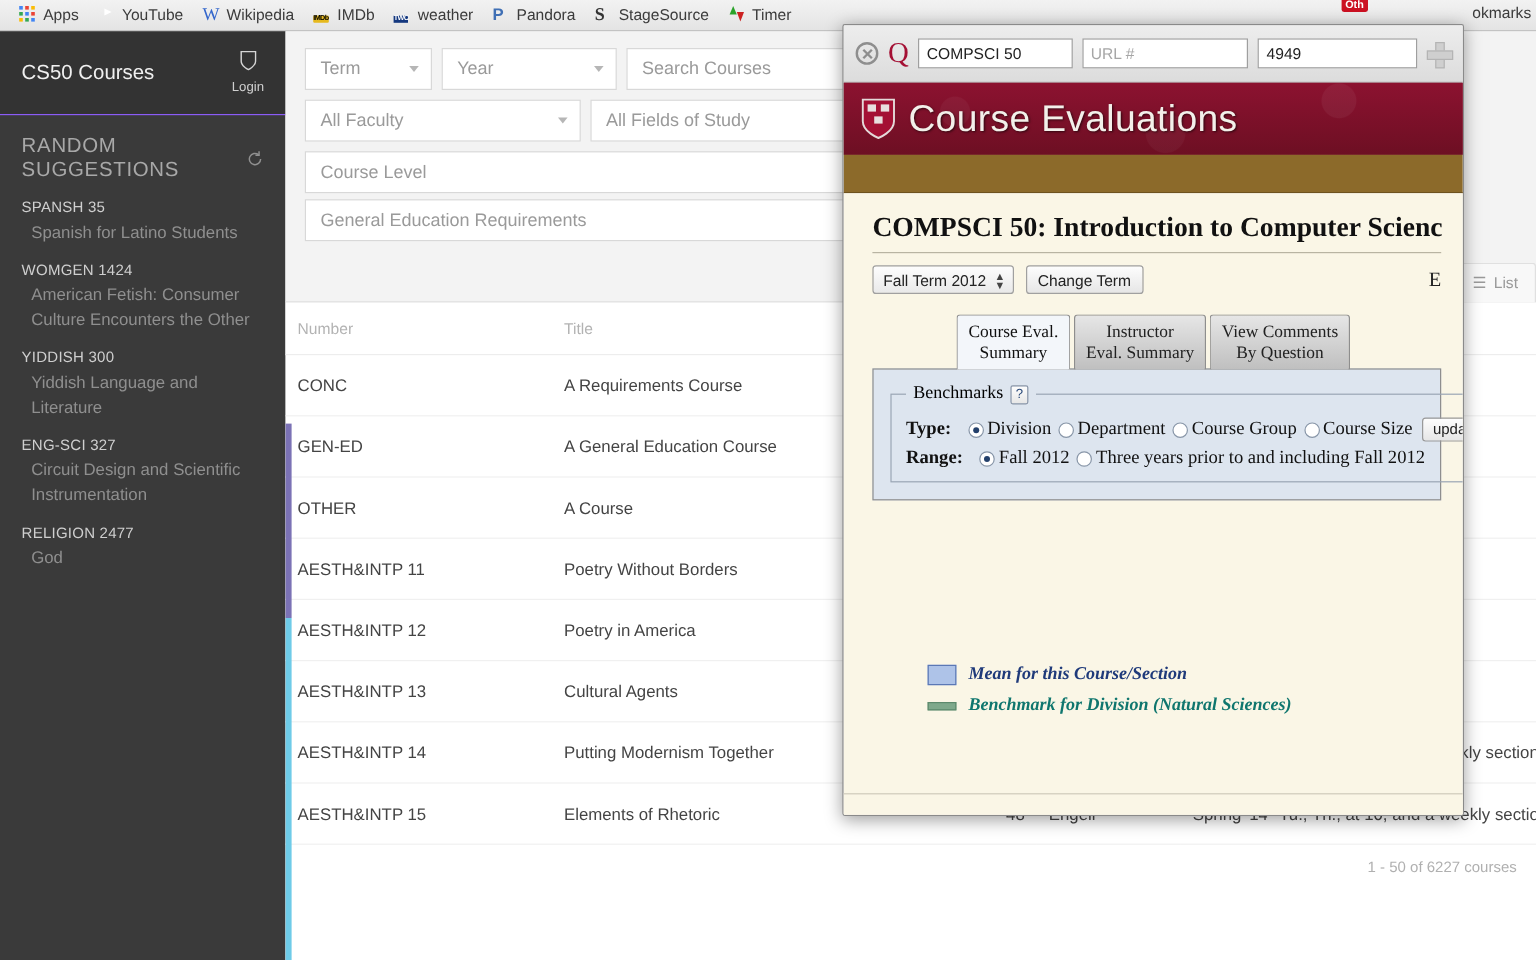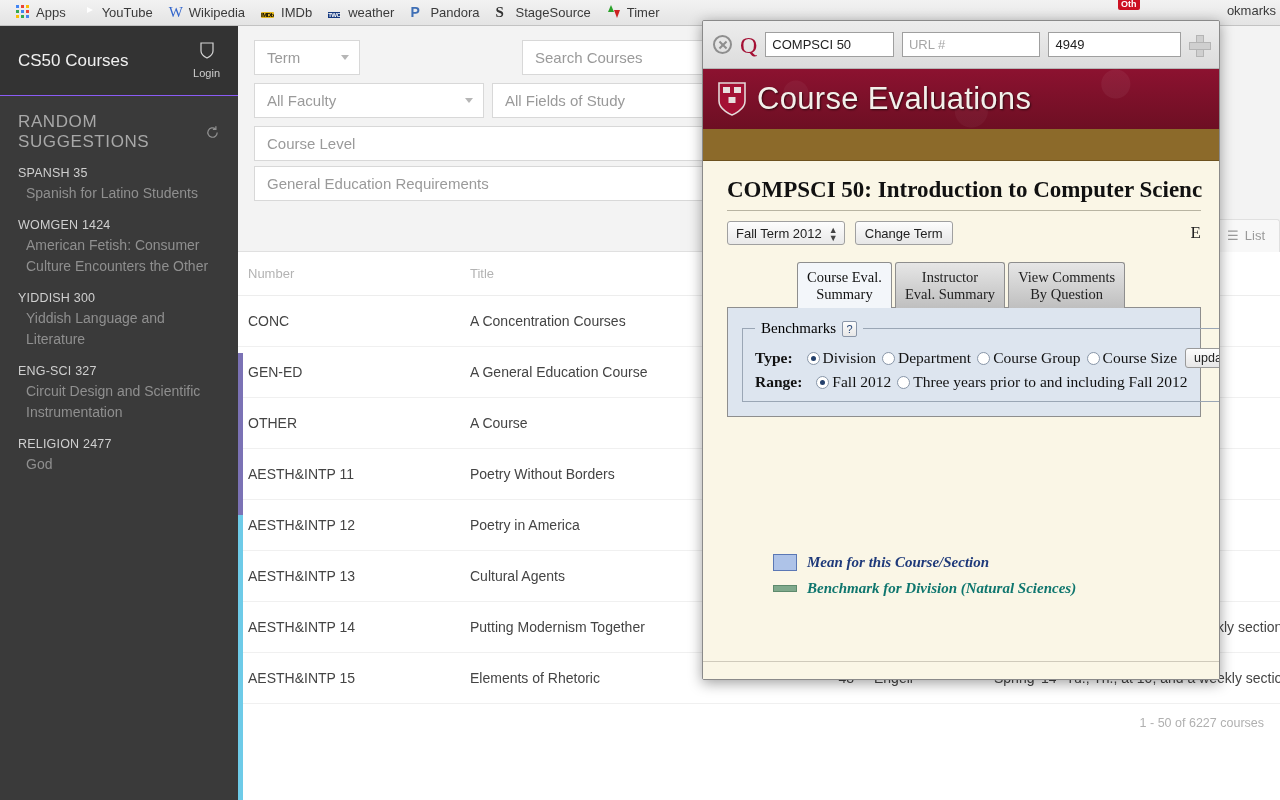--- a/index.html
+++ b/index.html
@@ -321,20 +321,24 @@
         </div>
       </div>
     </div>
 
     <div class="main">
       <div class="filters">
         <div class="fld" style="left:16px;top:14px;width:106px">
           <span>Term</span>
           <span class="caret"></span>
         </div>
+        <div class="fld" style="left:130px;top:14px;width:146px">
+          <span>Year</span>
+          <span class="caret"></span>
+        </div>
         <div class="fld" style="left:284px;top:14px;width:420px">
           <span>Search Courses</span>
         </div>
         <div class="fld" style="left:16px;top:57px;width:230px">
           <span>All Faculty</span>
           <span class="caret"></span>
         </div>
         <div class="fld" style="left:254px;top:57px;width:450px">
           <span>All Fields of Study</span>
         </div>
@@ -369,21 +373,21 @@
             <th>Title</th>
             <th></th>
             <th></th>
             <th></th>
             <th></th>
           </tr>
         </thead>
         <tbody>
           <tr>
             <td>CONC</td>
-            <td>A Concentration Courses</td>
+            <td>A Requirements Course</td>
             <td class="num-col"></td>
             <td></td>
             <td></td>
             <td>anged</td>
           </tr>
           <tr>
             <td>GEN-ED</td>
             <td>A General Education Course</td>
             <td class="num-col"></td>
             <td></td>

